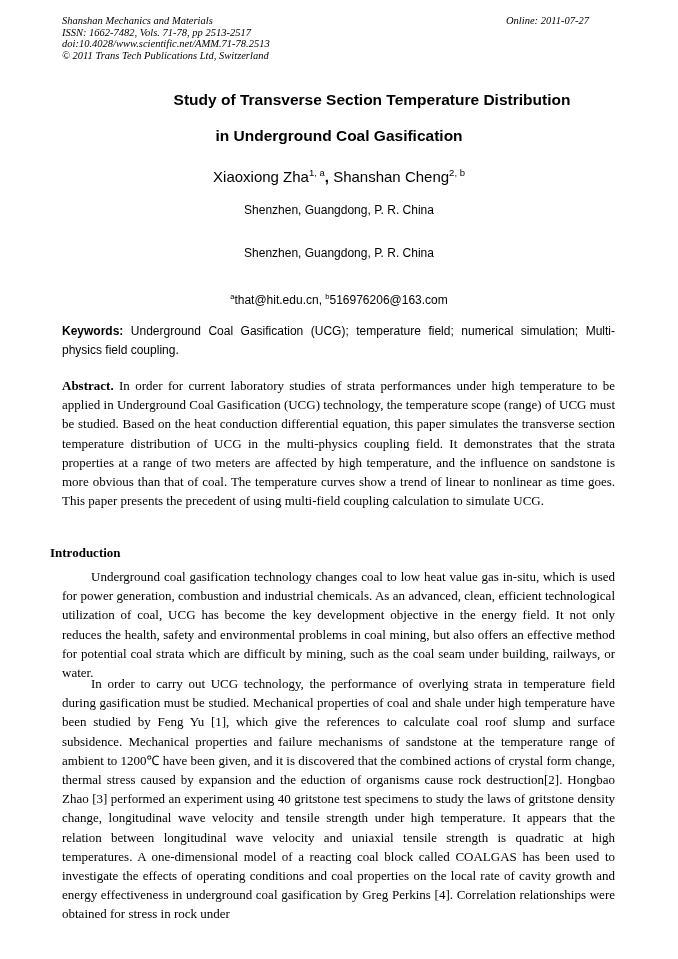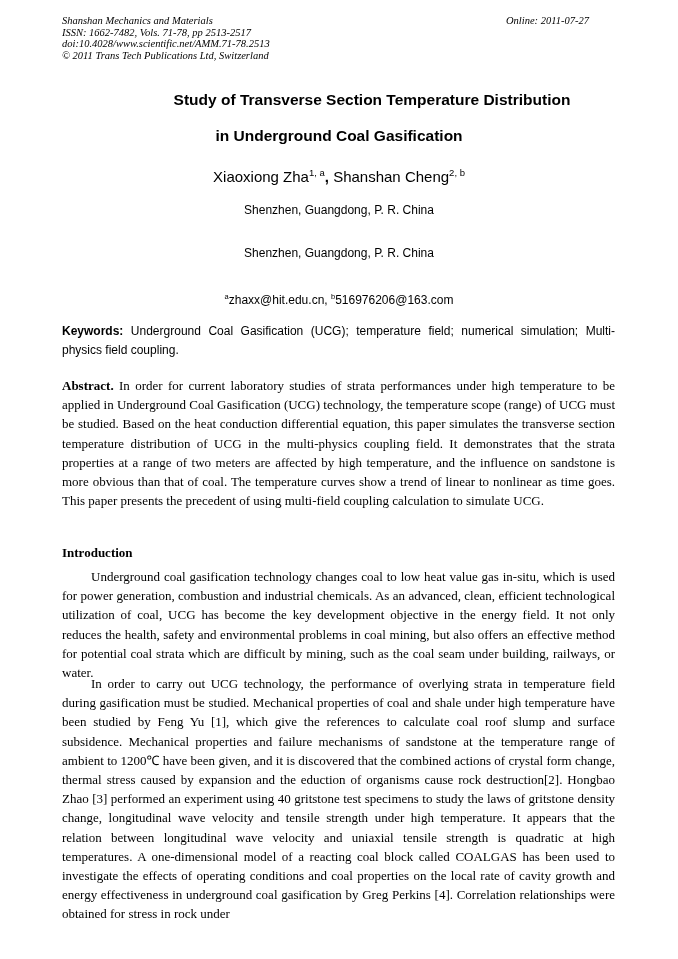--- a/index.html
+++ b/index.html
@@ -15,21 +15,21 @@
   .aff { position:absolute; left:0; width:678px; text-align:center; font-family:"Liberation Sans", sans-serif; font-size:12px; line-height:19px; }
   .aff sup { font-size:7.5px; }
   .aff1 { top:201px; }
   .aff2 { top:244px; }
   .email { top:287px; }
   .kw { position:absolute; left:62px; width:553px; top:322px; font-family:"Liberation Sans", sans-serif; font-size:12px; line-height:18.5px; text-align:justify; }
   .kw b { font-weight:bold; }
   .abs, .intro-p { position:absolute; left:62px; width:553px; font-family:"Liberation Serif", serif; font-size:13px; line-height:19.2px; text-align:justify; }
   .abs { top:376px; }
   .abs b { font-weight:bold; }
-  .intro-h { position:absolute; left:62px; top:545px; font-family:"Liberation Serif", serif; font-weight:bold; font-size:13px; }
+  .intro-h { position:absolute; left:50px; top:545px; font-family:"Liberation Serif", serif; font-weight:bold; font-size:13px; }
   .p1 { top:567px; text-indent:29px; }
   .p2 { top:674px; text-indent:29px; }
 </style>
 </head>
 <body>
 
 <div class="hdr hdr-left">
   <div>Shanshan Mechanics and Materials</div>
   <div>ISSN: 1662-7482, Vols. 71-78, pp 2513-2517</div>
   <div>doi:10.4028/www.scientific.net/AMM.71-78.2513</div>
@@ -41,21 +41,21 @@
 <div class="title t2">in Underground Coal Gasification</div>
 
 <div class="authors"><span>Xiaoxiong Zha</span><sup>1, a</sup><b>, </b><span>Shanshan Cheng</span><sup>2, b</sup></div>
 
 <div class="aff aff1">
   <div>Shenzhen, Guangdong, P. R. China</div>
 </div>
 <div class="aff aff2">
   <div>Shenzhen, Guangdong, P. R. China</div>
 </div>
-<div class="aff email"><sup>a</sup><span>zhaxx@hit.edu.cn</span>, <sup>b</sup><span>516976206@163.com</span></div>
+<div class="aff email"><sup>a</sup><span>that@hit.edu.cn</span>, <sup>b</sup><span>516976206@163.com</span></div>
 
 <div class="kw"><b>Keywords:</b><span> Underground Coal Gasification (UCG); temperature field; numerical simulation; Multi-physics field coupling.</span></div>
 
 <div class="abs"><b>Abstract.</b><span> In order for current laboratory studies of strata performances under high temperature to be applied in Underground Coal Gasification (UCG) technology, the temperature scope (range) of UCG must be studied. Based on the heat conduction differential equation, this paper simulates the transverse section temperature distribution of UCG in the multi-physics coupling field. It demonstrates that the strata properties at a range of two meters are affected by high temperature, and the influence on sandstone is more obvious than that of coal. The temperature curves show a trend of linear to nonlinear as time goes. This paper presents the precedent of using multi-field coupling calculation to simulate UCG.</span></div>
 
 <div class="intro-h">Introduction</div>
 <div class="intro-p p1">Underground coal gasification technology changes coal to low heat value gas in-situ, which is used for power generation, combustion and industrial chemicals. As an advanced, clean, efficient technological utilization of coal, UCG has become the key development objective in the energy field. It not only reduces the health, safety and environmental problems in coal mining, but also offers an effective method for potential coal strata which are difficult by mining, such as the coal seam under building, railways, or water.</div>
 <div class="intro-p p2">In order to carry out UCG technology, the performance of overlying strata in temperature field during gasification must be studied. Mechanical properties of coal and shale under high temperature have been studied by Feng Yu [1], which give the references to calculate coal roof slump and surface subsidence. Mechanical properties and failure mechanisms of sandstone at the temperature range of ambient to 1200℃ have been given, and it is discovered that the combined actions of crystal form change, thermal stress caused by expansion and the eduction of organisms cause rock destruction[2]. Hongbao Zhao [3] performed an experiment using 40 gritstone test specimens to study the laws of gritstone density change, longitudinal wave velocity and tensile strength under high temperature. It appears that the relation between longitudinal wave velocity and uniaxial tensile strength is quadratic at high temperatures. A one-dimensional model of a reacting coal block called COALGAS has been used to investigate the effects of operating conditions and coal properties on the local rate of cavity growth and energy effectiveness in underground coal gasification by Greg Perkins [4]. Correlation relationships were obtained for stress in rock under</div>
 
 </body></html>

